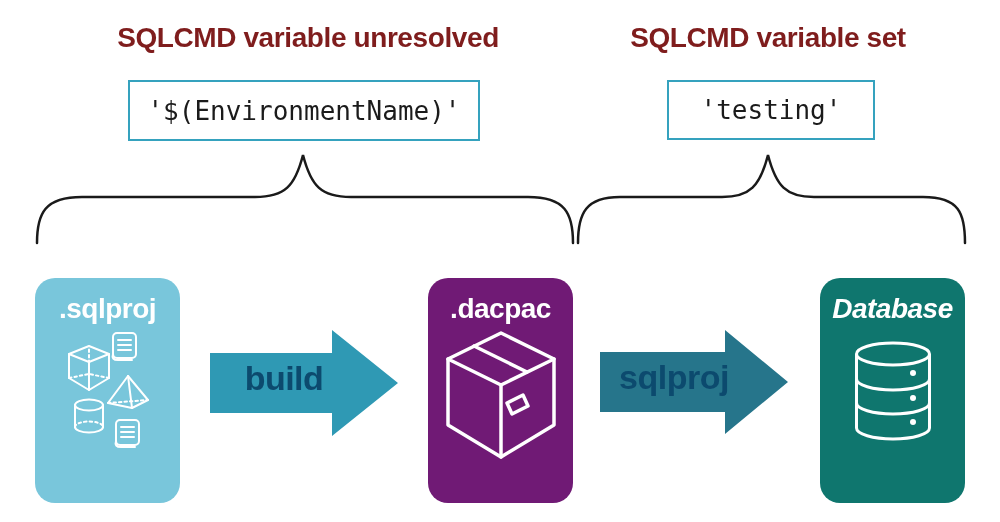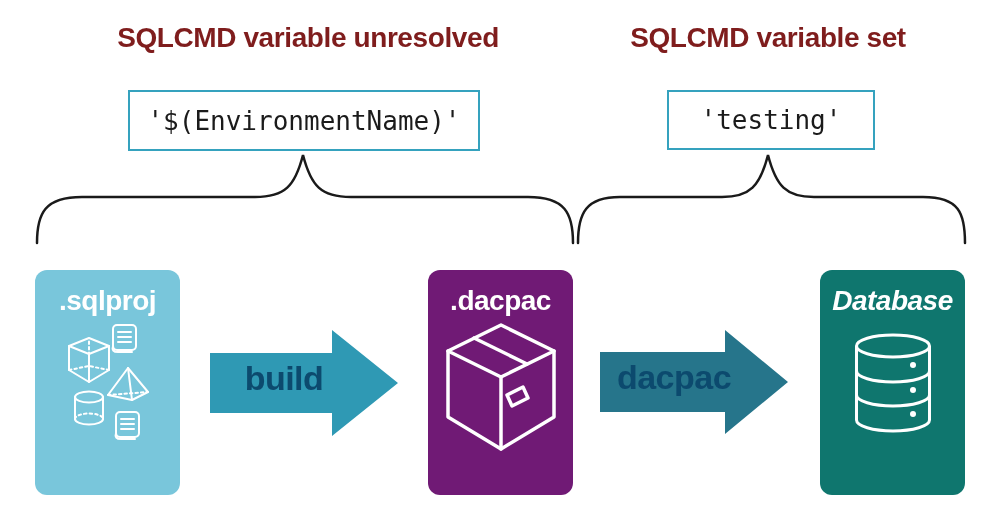--- a/index.html
+++ b/index.html
@@ -21,36 +21,35 @@
   .heading-left{left:58px;}
   .heading-right{left:518px;}
 
   
   .codebox{
     position:absolute;top:80px;
     border:2px solid #35a2be;
     background:#ffffff;
     display:flex;align-items:center;justify-content:center;
     box-sizing:border-box;
-    margin-top:10px;
   }
   .codebox-left{left:128px;width:352px;height:61px;}
   .codebox-right{left:667px;width:208px;height:60px;}
   .code-text{
     font-family:"DejaVu Sans Mono","Liberation Mono",monospace;
     font-size:26px;color:#1b1b1b;white-space:pre;
   }
 
   
   .brace-svg{position:absolute;left:0;top:0;}
 
   
   .node{
-    position:absolute;top:270px;width:145px;height:225px;
-    border-radius:12px;
+    position:absolute;top:278px;width:145px;height:225px;
+    border-radius:20px;
   }
   .node-sqlproj{left:35px;background:#79c6db;}
   .node-dacpac{left:428px;background:#701a75;}
   .node-database{left:820px;background:#0f766e;font-style:italic;}
   .node-label{
     margin-top:15px;text-align:center;
     font-size:28px;font-weight:700;letter-spacing:-0.5px;
     color:#ffffff;
   }
   .node-icon{position:absolute;left:50%;transform:translateX(-50%);}
@@ -156,21 +155,21 @@
         <line x1="57" y1="56" x2="57" y2="128"></line>
         <line x1="30" y1="17" x2="83" y2="43"></line>
         <polygon points="63,74 79,66 84,77 68,85"></polygon>
       </g>
     </svg>
   </div>
 
   <svg class="arrow-svg arrow-deploy" width="190" height="104" viewBox="0 0 190 104">
     <polygon points="0,22 125,22 125,0 188,52 125,104 125,82 0,82" fill="#26758b"></polygon>
   </svg>
-  <div class="arrow-label arrow-label-deploy">dacpac</div>
+  <div class="arrow-label arrow-label-deploy">sqlproj</div>
 
   <div class="node node-database">
     <div class="node-label">Database</div>
     <svg class="node-icon icon-database" width="80" height="100" viewBox="0 0 80 100">
       <g fill="none" stroke="#ffffff" stroke-width="3">
         <ellipse cx="40" cy="13" rx="36.5" ry="11"></ellipse>
         <line x1="3.5" y1="13" x2="3.5" y2="87"></line>
         <line x1="76.5" y1="13" x2="76.5" y2="87"></line>
         <path d="M3.5 87 a36.5 11 0 0 0 73 0"></path>
         <path d="M3.5 38 a36.5 11 0 0 0 73 0"></path>

